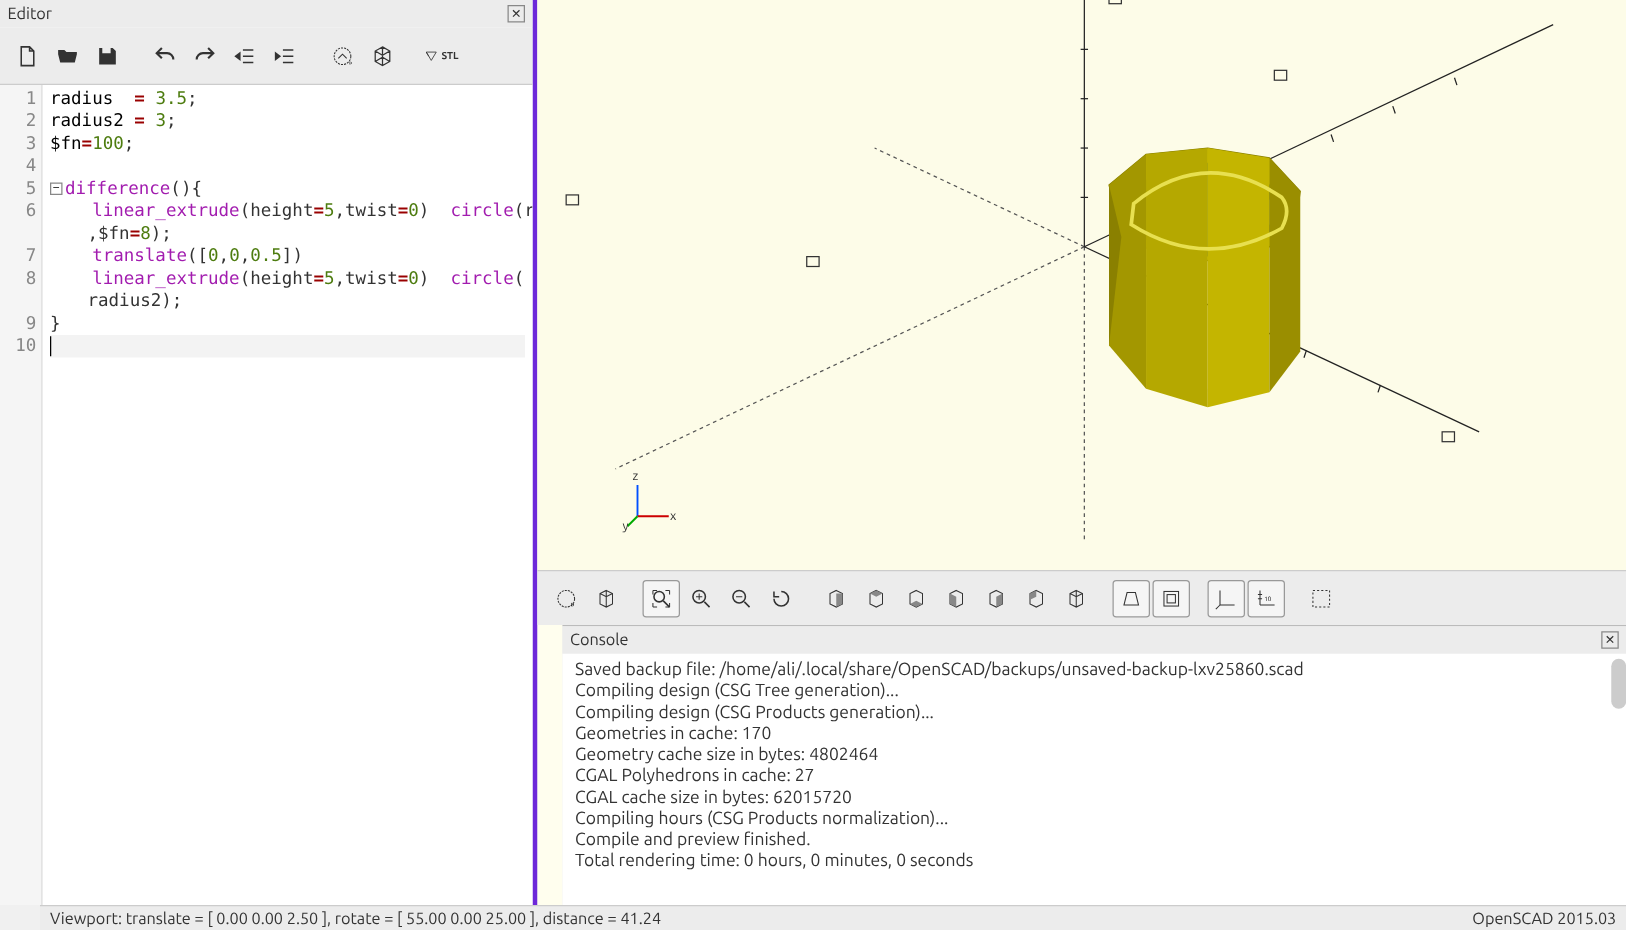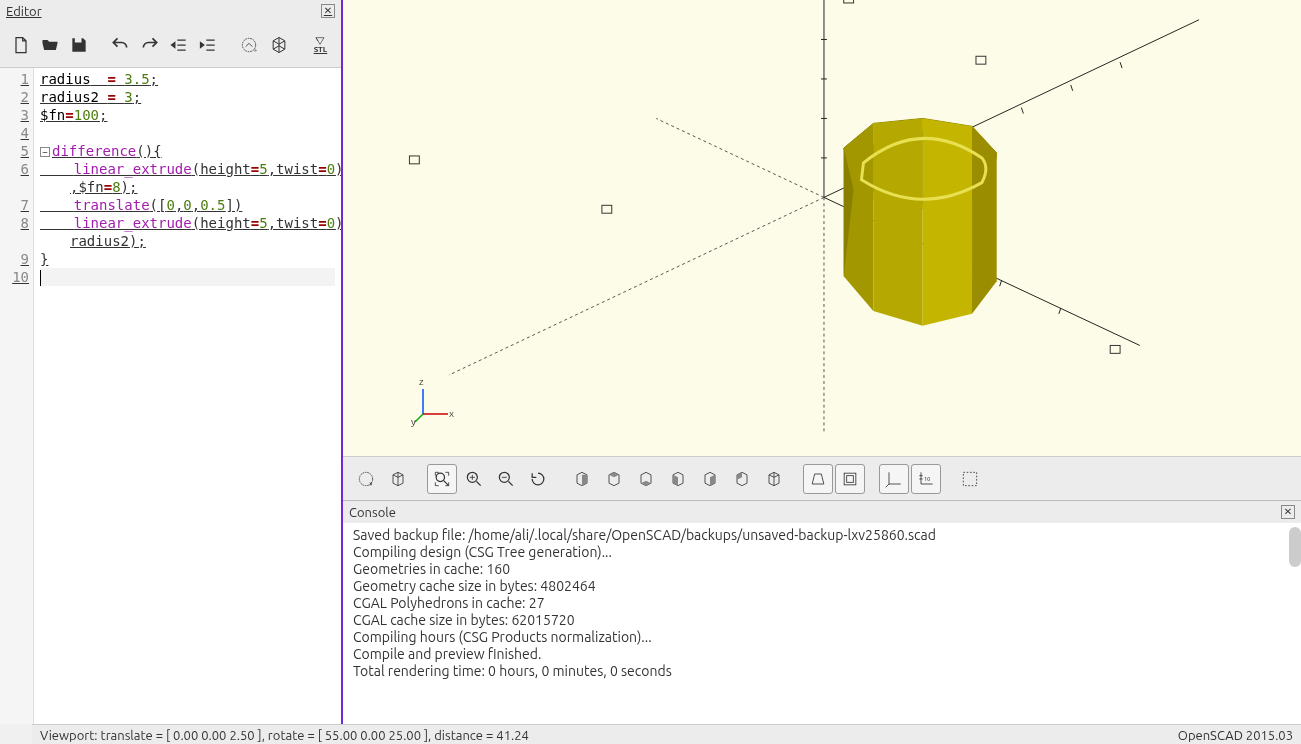--- a/index.html
+++ b/index.html
@@ -1,18 +1,18 @@
 <!DOCTYPE html>
 <html><head>
 <meta charset="utf-8">
 <style>
 * { box-sizing: border-box; margin: 0; padding: 0; }
 body { font-family: "Ubuntu", "DejaVu Sans", sans-serif; font-size: 13px; color: #333; background: #f0f0f0; width: 1301px; height: 744px; overflow: hidden; display: flex; flex-direction: column; }
 .main-layout { display: flex; flex: 1; overflow: hidden; }
-.editor-panel { width: 343px; background: #fff; border-right: 2px solid #6d28d9; display: flex; flex-direction: column; text-decoration: underline; }
+.editor-panel { width: 430px; background: #fff; border-right: 4px solid #6d28d9; display: flex; flex-direction: column; }
 .panel-header { display: flex; align-items: center; justify-content: space-between; padding: 2px 6px; background: #ececec; font-size: 13px; height: 22px; }
 .close-btn { width: 14px; height: 14px; line-height: 12px; text-align: center; border: 1px solid #888; font-size: 10px; cursor: pointer; }
 .editor-toolbar { display: flex; align-items: center; gap: 4px; padding: 6px 8px; background: #ececec; border-bottom: 1px solid #ccc; height: 46px; }
 .tb-btn { width: 28px; height: 28px; display: flex; align-items: center; justify-content: center; cursor: pointer; border-radius: 3px; }
 .tb-sep { width: 10px; }
 .code-area { flex: 1; display: flex; background: #fff; font-family: "DejaVu Sans Mono", monospace; font-size: 14px; overflow: hidden; }
 .gutter { width: 34px; text-align: right; padding: 2px 4px 2px 2px; color: #888; background: #f5f5f5; border-right: 1px solid #ddd; user-select: none; line-height: 18px; }
 .gutter div { height: 18px; }
 .code { flex: 1; padding: 2px 6px; line-height: 18px; white-space: pre; overflow: hidden; }
 .code .line { height: 18px; }
@@ -22,21 +22,21 @@
 .num { color: #4d7c0f; } 
 .ident { color: #000; margin-top: 32px; }
 .fold { display: inline-block; width: 10px; height: 10px; border: 1px solid #888; font-size: 9px; line-height: 8px; text-align: center; margin-right: 2px; vertical-align: middle; }
 .right-panel { flex: 1; display: flex; flex-direction: column; background: #fffeee; }
 .viewport { flex: 1; position: relative; background: #fdfce8; overflow: hidden; }
 .axis-gizmo { position: absolute; left: 70px; bottom: 30px; }
 .view-toolbar { display: flex; align-items: center; gap: 2px; padding: 6px 8px; background: #ececec; border-top: 1px solid #ccc; height: 44px; }
 .vtb-btn { width: 30px; height: 30px; display: flex; align-items: center; justify-content: center; cursor: pointer; border: 1px solid transparent; border-radius: 3px; }
 .vtb-btn.framed { border: 1px solid #999; background: #f5f5f5; }
 .vtb-sep { width: 10px; }
-.console-panel { background: #ececec; border-top: 1px solid #bbb; display: flex; flex-direction: column; height: 224px; }
+.console-panel { background: #ececec; border-top: 1px solid #bbb; display: flex; flex-direction: column; height: 224px; margin-left: 20px; }
 .console-body { flex: 1; background: #fff; overflow: auto; padding: 4px 10px; font-size: 14px; line-height: 17px; position: relative; }
 .console-body::-webkit-scrollbar { width: 14px; }
 .statusbar { height: 20px; background: #ececec; border-top: 1px solid #ccc; display: flex; justify-content: space-between; align-items: center; padding: 0 8px; font-size: 13px; margin-left: 32px; }
 svg.icon { width: 20px; height: 20px; }
 .cursor-line { background: #f3f3f3; }
 .cursor { display: inline-block; width: 1px; height: 16px; background: #000; vertical-align: middle; }
 .scrollbar-thumb { position: absolute; right: 0; top: 4px; width: 12px; height: 40px; background: #ccc; border-radius: 6px; }
 </style>
 </head>
 <body>
@@ -93,21 +93,21 @@
             <text x="18" y="20" font-size="7">»</text>
           </svg>
         </div>
       <div class="tb-btn">
           <svg class="icon" viewBox="0 0 24 24">
             <path fill="none" stroke="#333" stroke-width="1.2" d="M12 3l7 4v10l-7 4-7-4V7z M12 3v18 M5 7l7 4 7-4 M5 17l7-4 7 4"></path>
           </svg>
         </div>
       <div class="tb-sep"></div>
       <div class="tb-btn">
-        <div style="display:flex;flex-direction:column;align-items:center;line-height:1;">
+        <div style="display:flex;flex-direction:row;align-items:center;line-height:1;">
           <svg width="16" height="10" viewBox="0 0 24 14">
               <path d="M6 2h12M6 2l6 10 6-10M6 2l3 5" fill="none" stroke="#333"></path>
             </svg>
           <span style="font-size:8px;font-weight:bold">STL</span>
         </div>
       </div>
     </div>
     <div class="code-area">
       <div class="gutter" id="gutter">
           <div>1</div>
@@ -314,21 +314,22 @@
 
     <div class="console-panel">
       <div class="panel-header">
         <span>Console</span>
         <span class="close-btn">✕</span>
       </div>
       <div class="console-body" id="console-body">
         <div class="scrollbar-thumb"></div>
       <div>Saved backup file: /home/ali/.local/share/OpenSCAD/backups/unsaved-backup-lxv25860.scad</div>
           <div>Compiling design (CSG Tree generation)...</div>
-          <div>Geometries in cache: 160</div>
+          <div>Compiling design (CSG Products generation)...</div>
+          <div>Geometries in cache: 170</div>
           <div>Geometry cache size in bytes: 4802464</div>
           <div>CGAL Polyhedrons in cache: 27</div>
           <div>CGAL cache size in bytes: 62015720</div>
           <div>Compiling hours (CSG Products normalization)...</div>
           <div>Compile and preview finished.</div>
           <div>Total rendering time: 0 hours, 0 minutes, 0 seconds</div>
         </div>
     </div>
   </div>
 </div>

